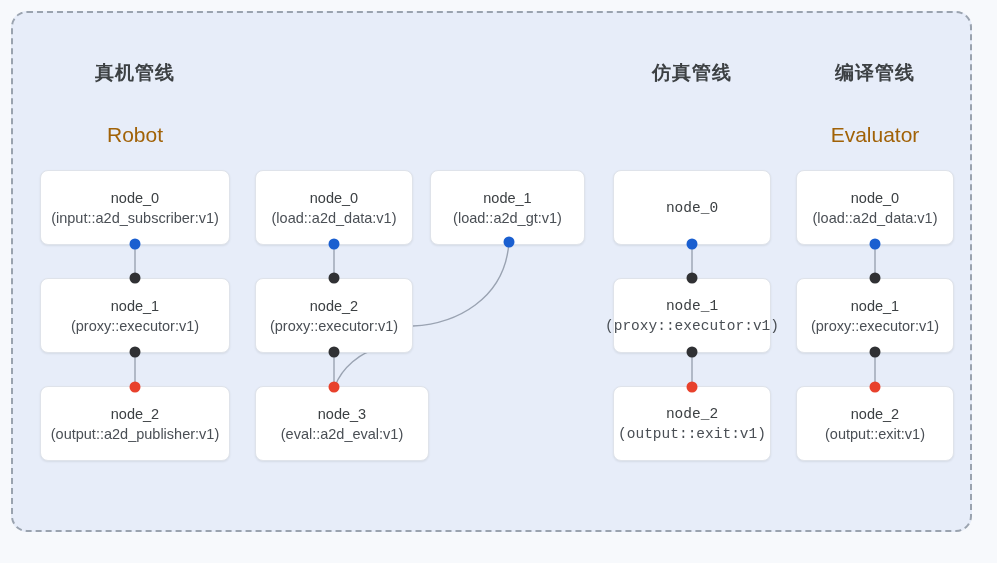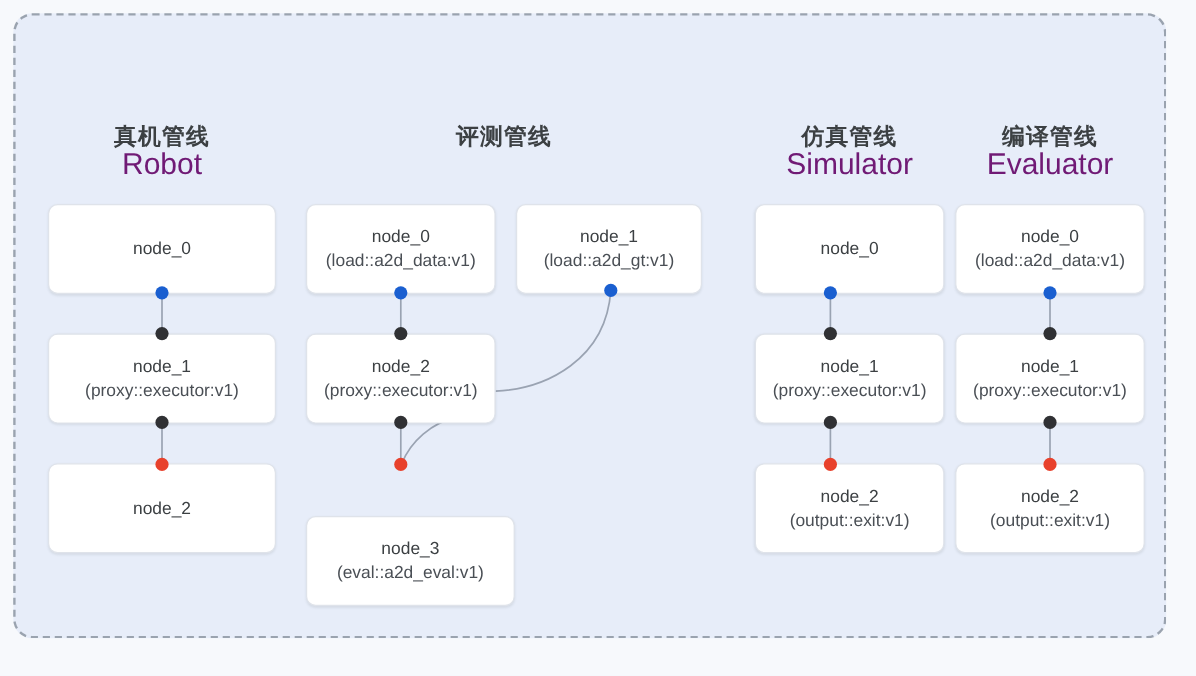--- a/index.html
+++ b/index.html
@@ -44,30 +44,29 @@
   }
   .col-title-cn {
     position: absolute;
     top: 60px;
     width: 100%;
     text-align: center;
     font-size: 19px;
     font-weight: bold;
     color: #3c4043;
     letter-spacing: 1px;
-    margin-top: 41px;
   }
   .col-title-en {
     position: absolute;
     top: 123px;
     width: 100%;
     text-align: center;
-    font-size: 25px;
+    font-size: 21px;
     font-weight: normal;
-    color: #701a75;
+    color: #a16207;
   }
   .node {
     position: absolute;
     box-sizing: border-box;
     background: #ffffff;
     border: 1px solid #dfe3ea;
     border-radius: 8px;
     box-shadow: 0 1px 2px rgba(60,64,67,0.10);
     display: flex;
     flex-direction: column;
@@ -125,51 +124,51 @@
       <path d="M 875 244 L 875 278" fill="none" stroke="#9aa3b2" stroke-width="1.4"></path>
       <path d="M 875 352 L 875 387" fill="none" stroke="#9aa3b2" stroke-width="1.4"></path>
     </svg>
 
   <div id="columns">
       <div class="column" style="left: 40px; width: 190px; height: 563px;">
         <div class="col-title-cn">真机管线</div>
         <div class="col-title-en">Robot</div>
         <div class="node" style="left: 0px; top: 170px; width: 190px; height: 75px;">
           <div class="n-name">node_0</div>
+          <div class="n-type">(input::a2d_subscriber:v1)</div>
         </div>
         <div class="node" style="left: 0px; top: 278px; width: 190px; height: 75px;">
           <div class="n-name">node_1</div>
           <div class="n-type">(proxy::executor:v1)</div>
         </div>
         <div class="node" style="left: 0px; top: 386px; width: 190px; height: 75px;">
           <div class="n-name">node_2</div>
+          <div class="n-type">(output::a2d_publisher:v1)</div>
         </div>
       </div>
       <div class="column" style="left: 255px; width: 330px; height: 563px;">
-        <div class="col-title-cn">评测管线</div>
         <div class="node" style="left: 0px; top: 170px; width: 158px; height: 75px;">
           <div class="n-name">node_0</div>
           <div class="n-type">(load::a2d_data:v1)</div>
         </div>
         <div class="node" style="left: 175px; top: 170px; width: 155px; height: 75px;">
           <div class="n-name">node_1</div>
           <div class="n-type">(load::a2d_gt:v1)</div>
         </div>
         <div class="node" style="left: 0px; top: 278px; width: 158px; height: 75px;">
           <div class="n-name">node_2</div>
           <div class="n-type">(proxy::executor:v1)</div>
         </div>
-        <div class="node" style="left: 0px; top: 386px; width: 174px; height: 75px; margin-top: 44px;">
+        <div class="node" style="left: 0px; top: 386px; width: 174px; height: 75px;">
           <div class="n-name">node_3</div>
           <div class="n-type">(eval::a2d_eval:v1)</div>
         </div>
       </div>
-      <div class="column" style="left: 629px; width: 158px; height: 400px;">
+      <div class="column" style="left: 613px; width: 158px; height: 400px; font-family: Liberation Mono, monospace;">
         <div class="col-title-cn">仿真管线</div>
-        <div class="col-title-en">Simulator</div>
         <div class="node" style="left: 0px; top: 170px; width: 158px; height: 75px;">
           <div class="n-name">node_0</div>
         </div>
         <div class="node" style="left: 0px; top: 278px; width: 158px; height: 75px;">
           <div class="n-name">node_1</div>
           <div class="n-type">(proxy::executor:v1)</div>
         </div>
         <div class="node" style="left: 0px; top: 386px; width: 158px; height: 75px;">
           <div class="n-name">node_2</div>
           <div class="n-type">(output::exit:v1)</div>

